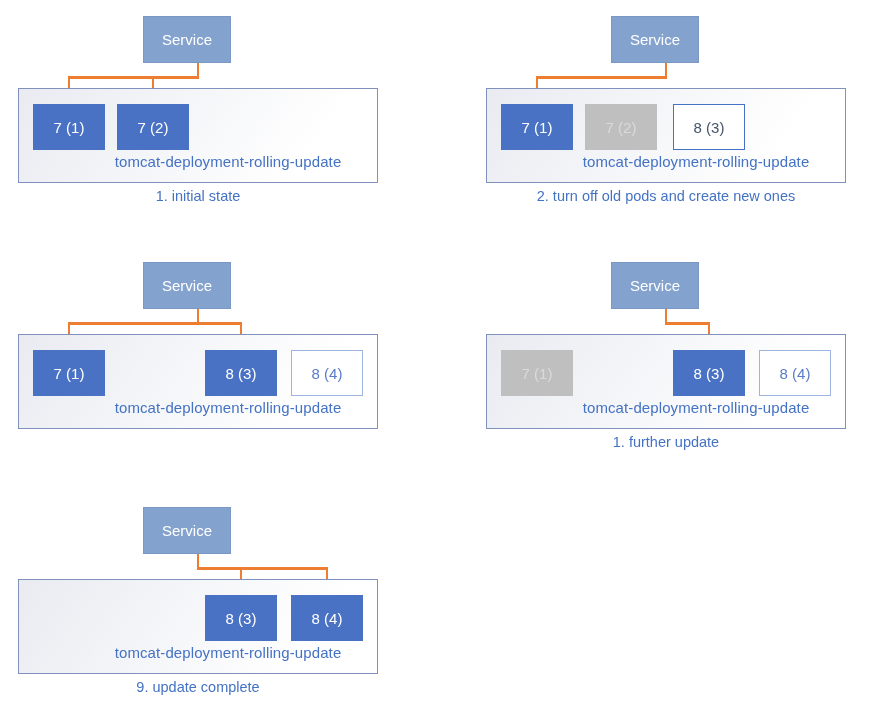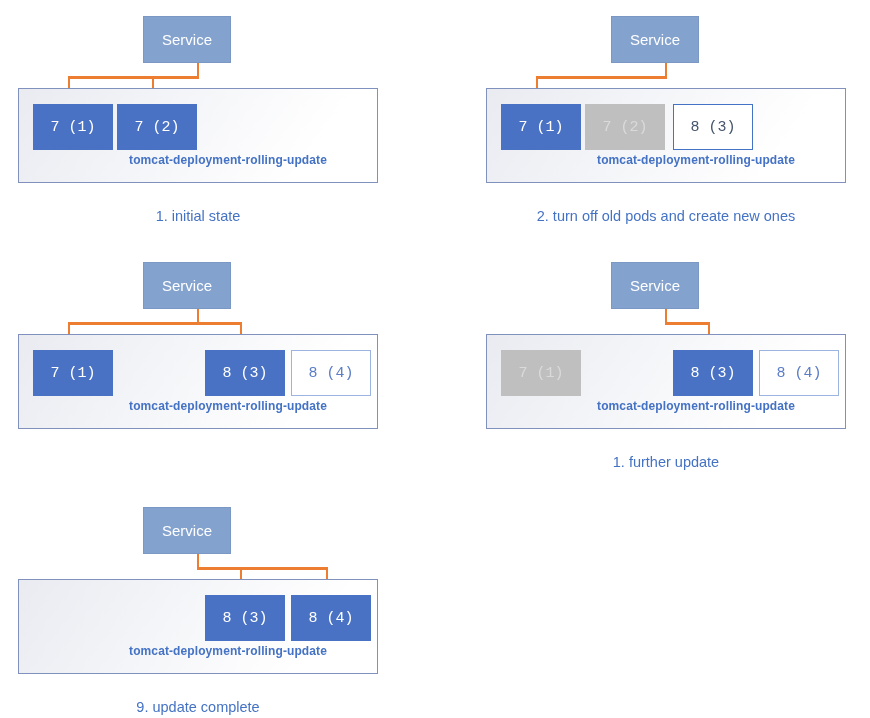--- a/index.html
+++ b/index.html
@@ -15,29 +15,29 @@
     border:1px solid var(--service-border); color:var(--service-text);
     display:flex; align-items:center; justify-content:center; font-size:15px;
   }
   .deployment-box {
     position:absolute; left:18px; top:88px; width:360px; height:95px;
     box-sizing:border-box; border:1px solid var(--box-border);
     background:linear-gradient(125deg, var(--box-fill-start) 0%, var(--box-fill-end) 80%);
   }
   .deployment-label {
     position:absolute; left:18px; top:153px; width:420px; text-align:center;
-    font-size:12px; color:var(--label-text); letter-spacing:0.1px;font-weight:bold;
+    font-size:15px; color:var(--label-text); letter-spacing:0.1px;
   }
   .caption {
-    position:absolute; left:8px; top:208px; width:380px; text-align:center;
+    position:absolute; left:8px; top:188px; width:380px; text-align:center;
     font-size:14.5px; color:var(--caption-text);
   }
   .pod {
-    position:absolute; top:104px; width:80px; height:46px; box-sizing:border-box;
-    display:flex; align-items:center; justify-content:center; font-size:15px;font-family:Liberation Mono, monospace;
+    position:absolute; top:104px; width:72px; height:46px; box-sizing:border-box;
+    display:flex; align-items:center; justify-content:center; font-size:15px;
   }
   .pod.active  { background:var(--pod-active-fill);  color:var(--pod-active-text); }
   .pod.stopped { background:var(--pod-stopped-fill); color:var(--pod-stopped-text); }
   .pod.new     { background:#ffffff; border:1.5px solid var(--pod-new-border);     color:var(--pod-new-text); }
   .pod.pending { background:#ffffff; border:1.5px solid var(--pod-pending-border); color:var(--pod-pending-text); }
   .aline { position:absolute; background:var(--arrow-color); }
   .ahead {
     position:absolute; width:0; height:0;
     border-left:5.5px solid transparent; border-right:5.5px solid transparent;
     border-top:9px solid var(--arrow-color);

